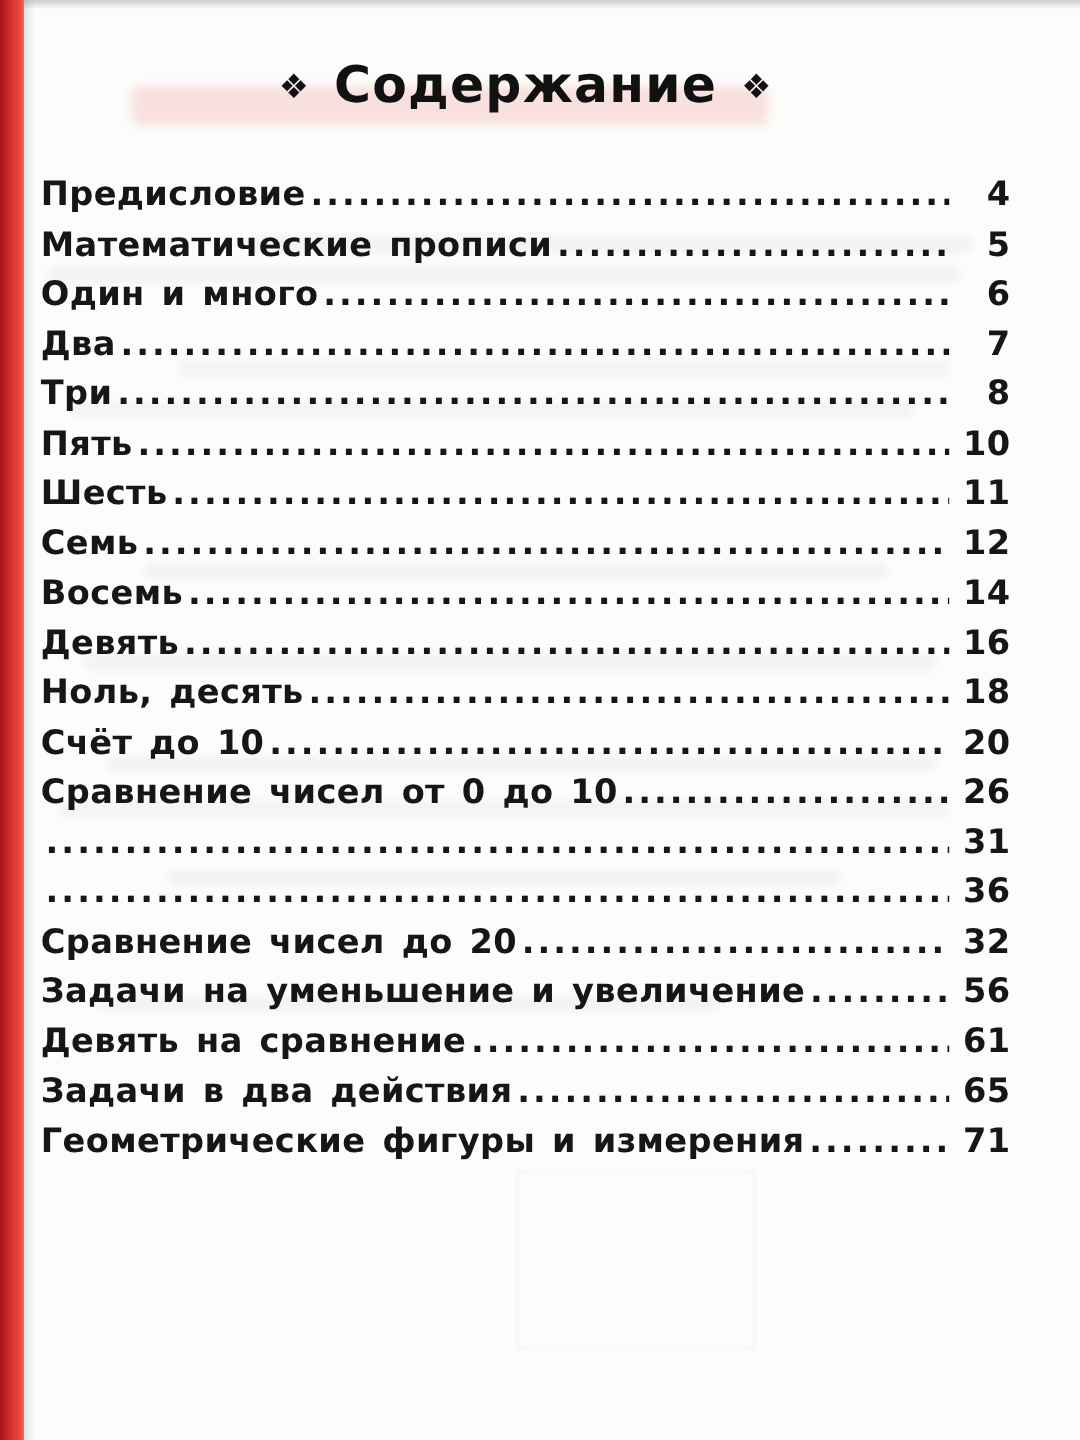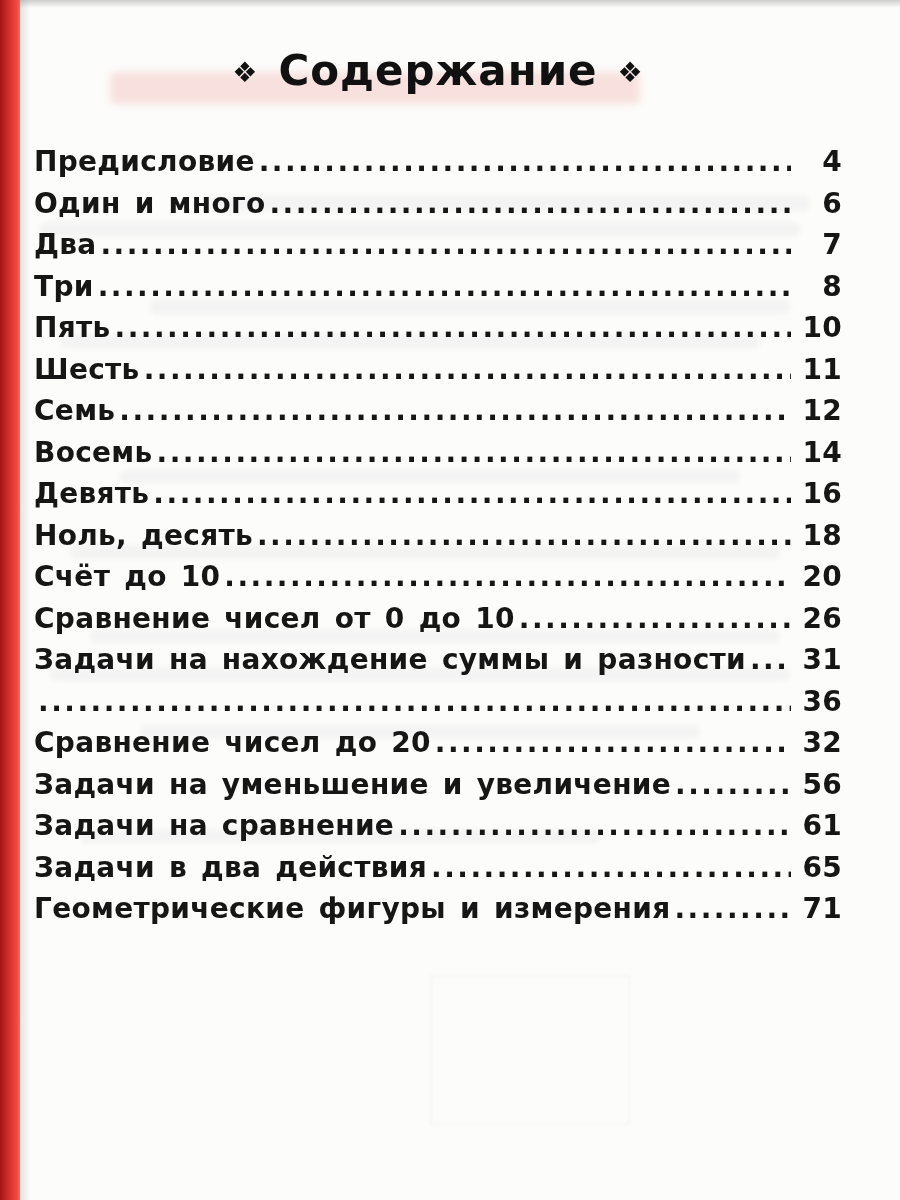--- a/index.html
+++ b/index.html
@@ -139,20 +139,25 @@
     </div>
 
     <div class="toc">
 
       <div class="toc-row">
         <span class="toc-label">Предисловие</span>
         <span class="toc-leader"></span>
         <span class="toc-page">4</span>
       </div>
       <div class="toc-row">
+        <span class="toc-label">Математические прописи</span>
+        <span class="toc-leader"></span>
+        <span class="toc-page">5</span>
+      </div>
+      <div class="toc-row">
         <span class="toc-label">Один и много</span>
         <span class="toc-leader"></span>
         <span class="toc-page">6</span>
       </div>
       <div class="toc-row">
         <span class="toc-label">Два</span>
         <span class="toc-leader"></span>
         <span class="toc-page">7</span>
       </div>
       <div class="toc-row">
@@ -194,40 +199,39 @@
         <span class="toc-label">Счёт до 10</span>
         <span class="toc-leader"></span>
         <span class="toc-page">20</span>
       </div>
       <div class="toc-row">
         <span class="toc-label">Сравнение чисел от 0 до 10</span>
         <span class="toc-leader"></span>
         <span class="toc-page">26</span>
       </div>
       <div class="toc-row">
-        <span class="toc-label">Задачи на нахождение суммы и разности</span>
         <span class="toc-leader"></span>
         <span class="toc-page">31</span>
       </div>
       <div class="toc-row">
         <span class="toc-leader"></span>
         <span class="toc-page">36</span>
       </div>
       <div class="toc-row">
         <span class="toc-label">Сравнение чисел до 20</span>
         <span class="toc-leader"></span>
         <span class="toc-page">32</span>
       </div>
       <div class="toc-row">
         <span class="toc-label">Задачи на уменьшение и увеличение</span>
         <span class="toc-leader"></span>
         <span class="toc-page">56</span>
       </div>
       <div class="toc-row">
-        <span class="toc-label">Задачи на сравнение</span>
+        <span class="toc-label">Девять на сравнение</span>
         <span class="toc-leader"></span>
         <span class="toc-page">61</span>
       </div>
       <div class="toc-row">
         <span class="toc-label">Задачи в два действия</span>
         <span class="toc-leader"></span>
         <span class="toc-page">65</span>
       </div>
       <div class="toc-row">
         <span class="toc-label">Геометрические фигуры и измерения</span>

